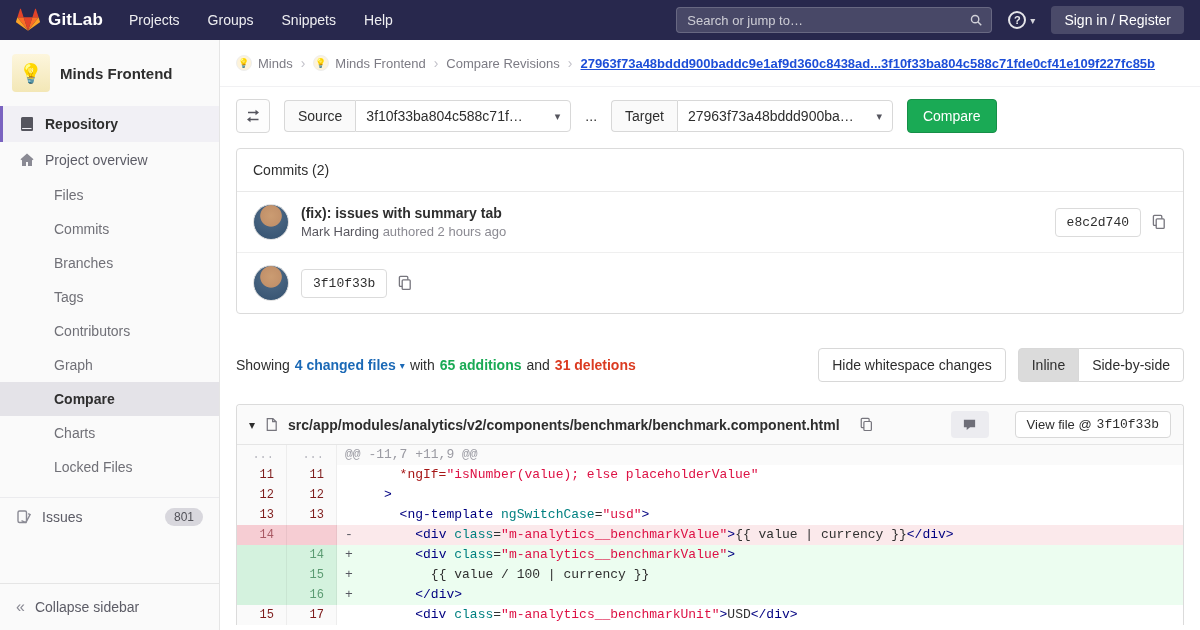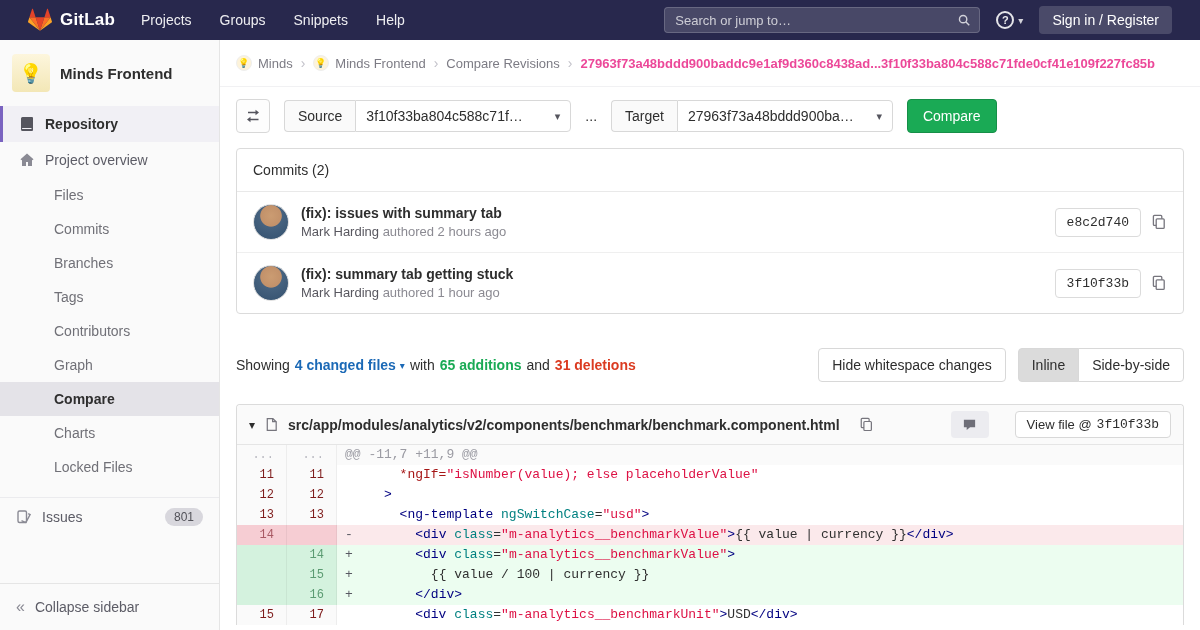--- a/index.html
+++ b/index.html
@@ -1,20 +1,20 @@
 <!DOCTYPE html>
 <html><head>
 <meta charset="utf-8">
 <style>
   * { box-sizing: border-box; margin: 0; padding: 0; }
   body { font-family: "Liberation Sans", sans-serif; background: #fff; width: 1200px; height: 630px; overflow: hidden; }
   .page { width: 1200px; height: 630px; position: relative; display: flex; flex-direction: column; }
 
   
-  .topnav { height: 40px; background: #28284d; display: flex; align-items: center; padding: 0 28px; flex-shrink: 0; }
+  .topnav { height: 40px; background: #28284d; display: flex; align-items: center; padding: 0 16px; flex-shrink: 0; }
   .brand { display: flex; align-items: center; gap: 8px; margin-right: 26px; }
   .brand-word { color: #fff; font-size: 17px; font-weight: bold; letter-spacing: .2px; }
   .nav-links { display: flex; align-items: center; gap: 28px; }
   .nav-links a { color: rgba(255,255,255,.92); font-size: 14px; font-weight: 500; text-decoration: none; }
   .nav-right { margin-left: auto; display: flex; align-items: center; gap: 16px; }
   .searchbox { width: 316px; height: 26px; background: rgba(255,255,255,.15); border: 1px solid rgba(255,255,255,.18); border-radius: 4px; display: flex; align-items: center; padding: 0 8px 0 10px; }
   .searchbox input { flex: 1; background: transparent; border: none; outline: none; color: #fff; font-size: 13px; font-family: "Liberation Sans", sans-serif; }
   .searchbox input::placeholder { color: rgba(255,255,255,.72); }
   .searchbox .sicon { color: rgba(255,255,255,.75); width: 14px; height: 14px; }
   .help-wrap { display: flex; align-items: center; gap: 4px; color: rgba(255,255,255,.9); cursor: pointer; }
@@ -43,21 +43,21 @@
   .badge { margin-left: auto; background: #d8d7dd; color: #525259; border-radius: 10px; font-size: 12px; padding: 2px 9px; font-weight: 500; }
   .collapse-bar { position: absolute; bottom: 0; left: 0; width: 100%; height: 47px; border-top: 1px solid #e5e5e5; display: flex; align-items: center; gap: 10px; padding: 0 16px; color: #5c5c66; cursor: pointer; background: #fafafa; }
   .collapse-bar .chev { font-size: 16px; color: #8a8a94; }
 
   
   .content { flex: 1; min-width: 0; background: #fff; overflow: hidden; display: flex; flex-direction: column; }
   .breadcrumbs { height: 47px; display: flex; align-items: center; gap: 8px; padding: 0 16px; font-size: 13px; color: #7c7b84; border-bottom: 1px solid #f1f1f3; flex-shrink: 0; }
   .breadcrumbs a { color: #7c7b84; text-decoration: none; display: inline-flex; align-items: center; gap: 6px; }
   .bc-avatar { width: 16px; height: 16px; border-radius: 50%; background: #fdf3da; border: 1px solid #eee; font-size: 9px; display: inline-flex; align-items: center; justify-content: center; }
   .bc-sep { color: #c2c1c9; font-size: 14px; }
-  .bc-current { color: #ec4899; font-weight: bold; }
+  .bc-current { color: #1d4ed8; font-weight: bold; text-decoration: underline; }
 
   .main-pad { padding: 10px 16px 0 16px; }
   .compare-bar { display: flex; align-items: center; gap: 14px; margin-top: 2px; }
   .swap-btn { width: 34px; height: 34px; border: 1px solid #d8d8d8; border-radius: 4px; background: #fdfdfd; display: flex; align-items: center; justify-content: center; color: #55555e; cursor: pointer; }
   .rev-group { display: flex; align-items: stretch; }
   .rev-label { border: 1px solid #d8d8d8; border-right: none; border-radius: 4px 0 0 4px; background: #fafafa; padding: 7px 13px; font-size: 14px; color: #2e2e2e; display: flex; align-items: center; }
   .rev-dd { border: 1px solid #d8d8d8; border-radius: 0 4px 4px 0; background: #fff; width: 216px; padding: 7px 10px; font-size: 14px; color: #2e2e2e; display: flex; align-items: center; justify-content: space-between; cursor: pointer; }
   .rev-dd .caret { color: #55555e; font-size: 11px; margin-left: 8px; }
   .dots { color: #2e2e2e; font-size: 14px; }
   .btn-green { background: #1aaa55; border: 1px solid #168f48; color: #fff; font-size: 14px; padding: 8px 15px; border-radius: 4px; cursor: pointer; font-family: "Liberation Sans", sans-serif; }
@@ -267,24 +267,20 @@
             <span class="sha-box">e8c2d740</span>
             <button class="copy-btn">
               <svg width="16" height="16" viewBox="0 0 16 16" fill="none" stroke="currentColor" stroke-width="1.3">
                   <rect x="5.2" y="4.8" width="8" height="9.6" rx="1"></rect>
                   <path d="M10.8 4.8V2.4a1 1 0 0 0-1-1H3.4a1 1 0 0 0-1 1v8a1 1 0 0 0 1 1h1.8"></path>
                 </svg>
             </button>
           </div>
           <div class="commit-row">
             <div class="c-avatar"></div>
-            <div class="c-text">
-              <a href="#" class="c-title">(fix): summary tab getting stuck</a>
-              <div class="c-meta"><span class="author">Mark Harding</span><span> authored 1 hour ago</span></div>
-            </div>
             <span class="sha-box">3f10f33b</span>
             <button class="copy-btn">
               <svg width="16" height="16" viewBox="0 0 16 16" fill="none" stroke="currentColor" stroke-width="1.3">
                   <rect x="5.2" y="4.8" width="8" height="9.6" rx="1"></rect>
                   <path d="M10.8 4.8V2.4a1 1 0 0 0-1-1H3.4a1 1 0 0 0-1 1v8a1 1 0 0 0 1 1h1.8"></path>
                 </svg>
             </button>
           </div>
         </section>
 

